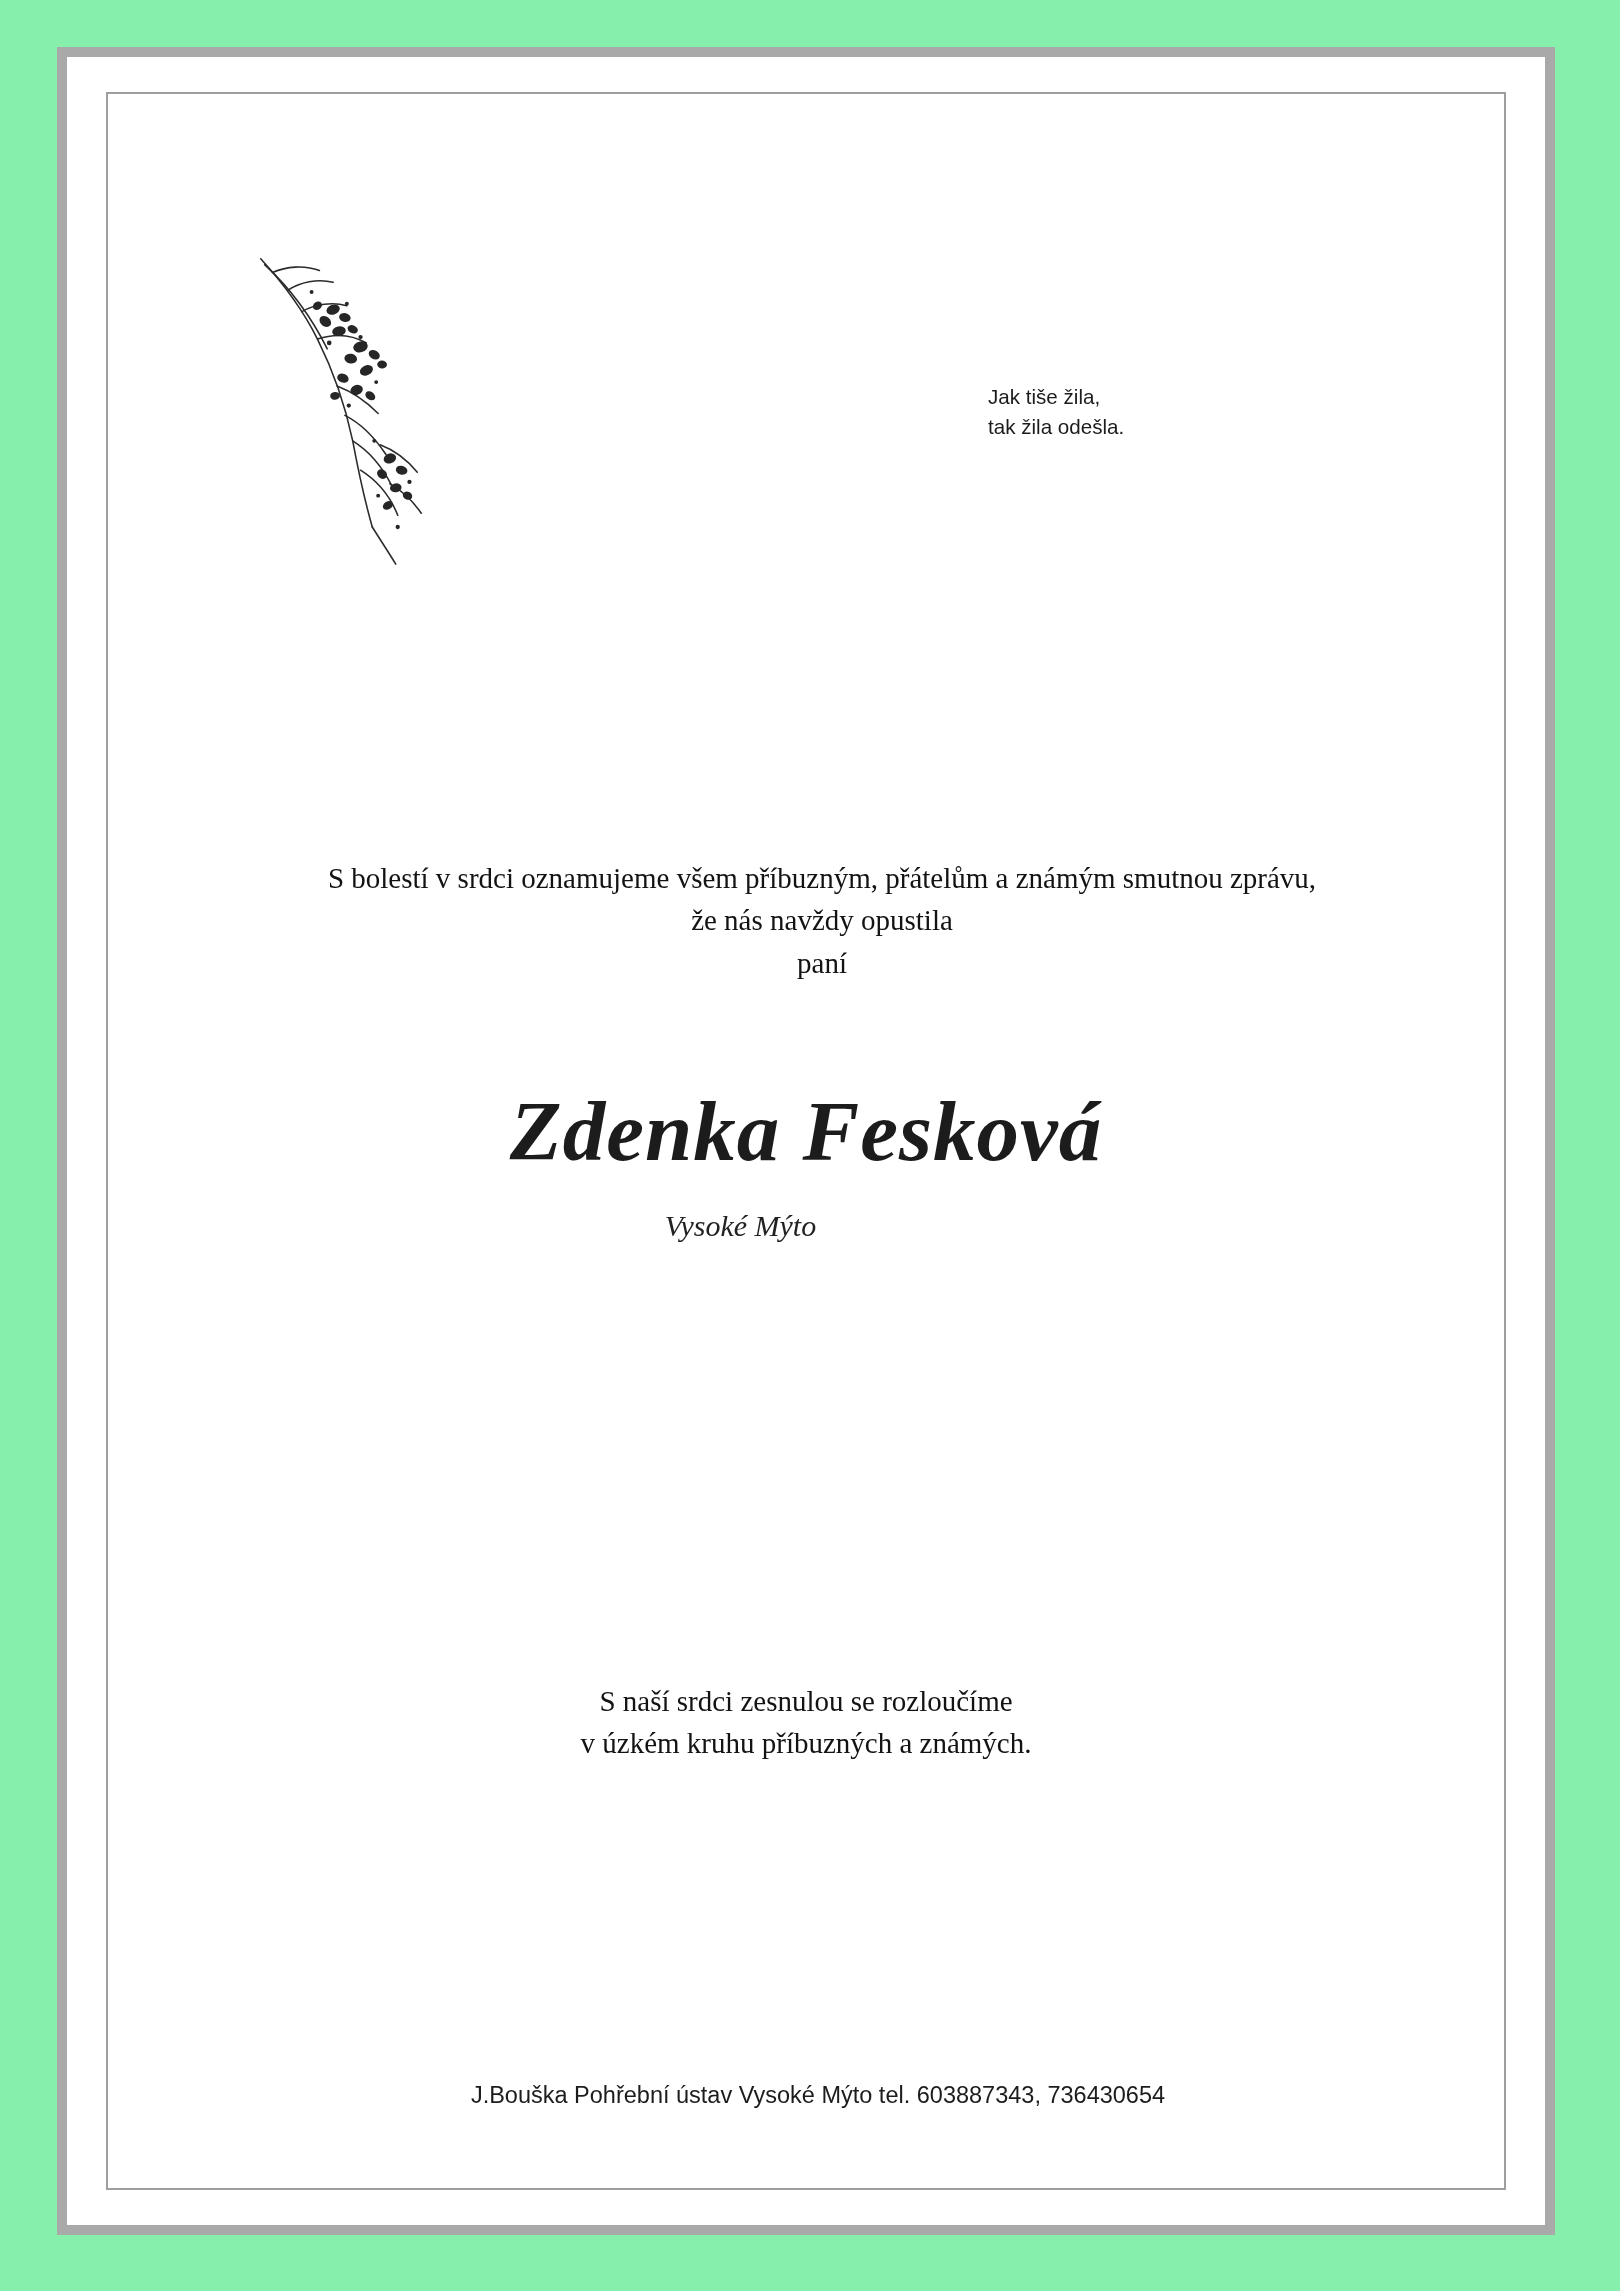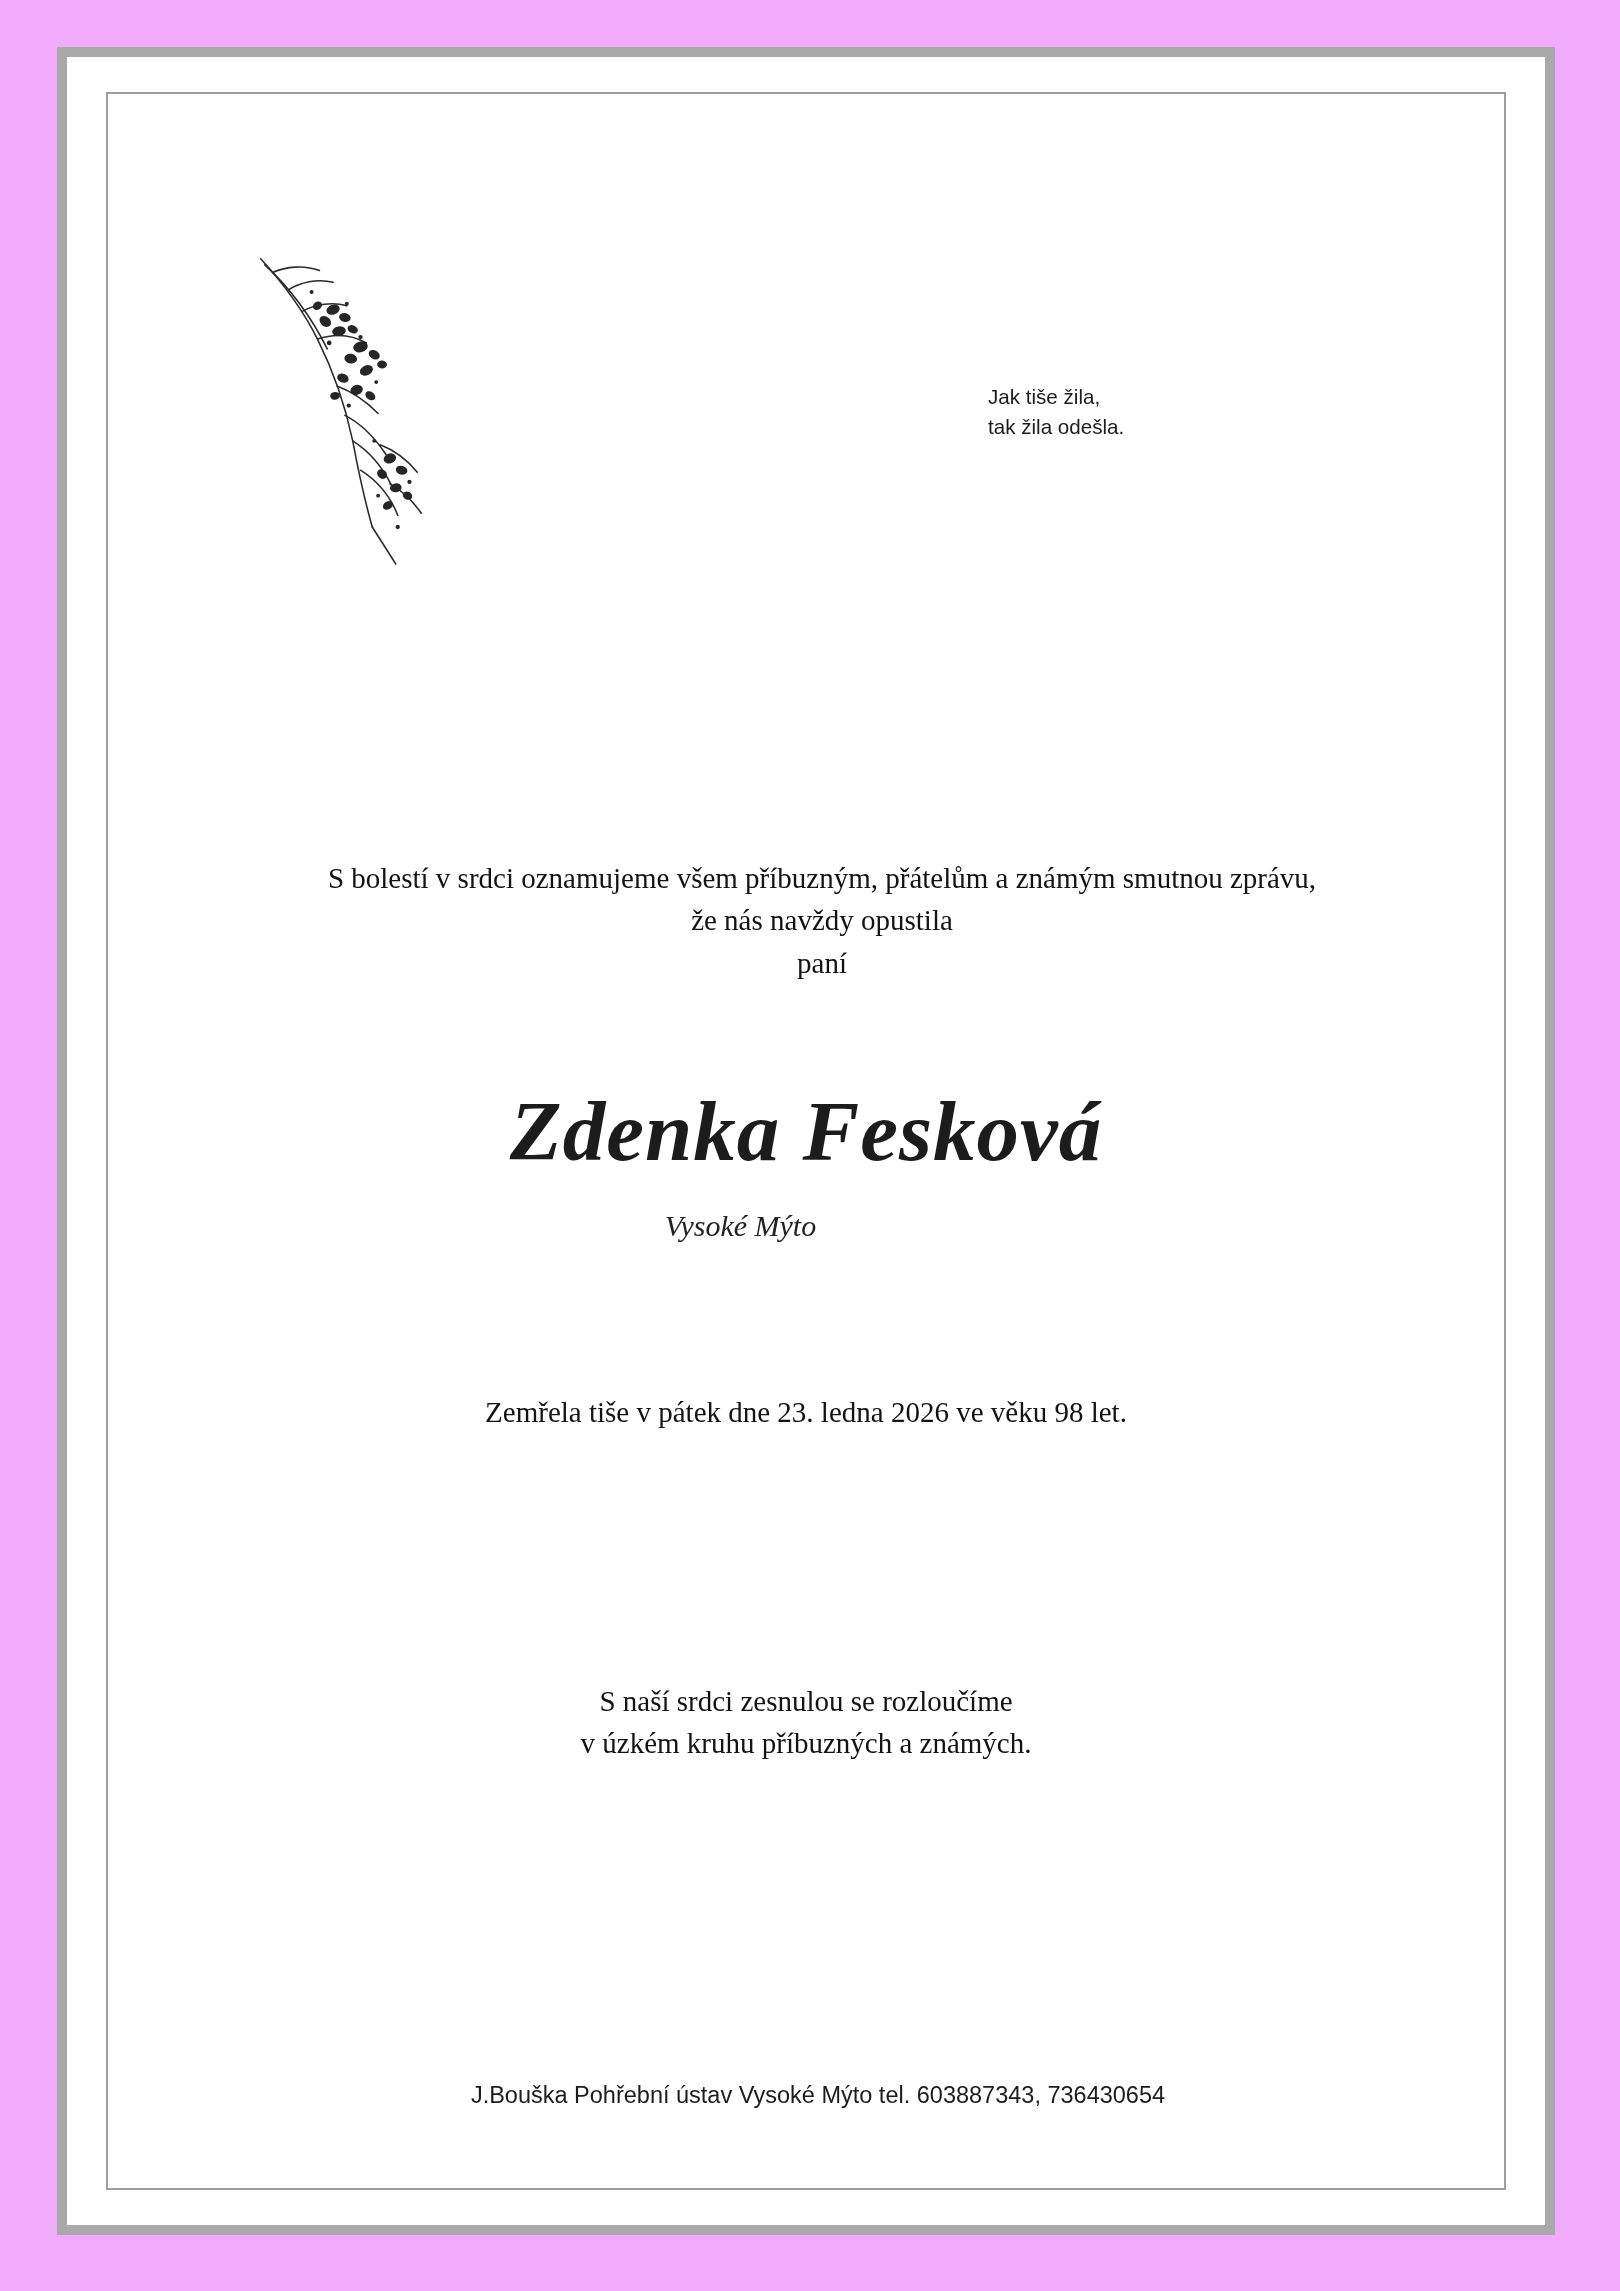--- a/index.html
+++ b/index.html
@@ -12,21 +12,21 @@
     height: 2292px;
     font-family: "Liberation Serif", serif;
     color: #1a1a1a;
     overflow: hidden;
   }
 
   .page {
     position: relative;
     width: 1620px;
     height: 2292px;
-    background: #f0abfc;
+    background: #86efac;
   }
 
   
   .border-outer {
     position: absolute;
     left: 57px;
     top: 47px;
     width: 1498px;
     height: 2188px;
     border: 10.8px solid #a9a9a9;
@@ -235,21 +235,20 @@
     <div class="announcement">
       <span class="line">S bolestí v srdci oznamujeme všem příbuzným, přátelům a známým smutnou zprávu,</span>
       <span class="line">že nás navždy opustila</span>
       <span class="line">paní</span>
     </div>
 
     <div class="name">Zdenka Fesková</div>
 
     <div class="city">Vysoké Mýto</div>
 
-    <div class="death-note">Zemřela tiše v pátek dne 23. ledna 2026 ve věku 98 let.</div>
 
     <div class="farewell">
       <span class="line">S naší srdci zesnulou se rozloučíme</span>
       <span class="line">v úzkém kruhu příbuzných a známých.</span>
     </div>
 
     <div class="footer">J.Bouška Pohřební ústav Vysoké Mýto tel. 603887343, 736430654</div>
 
   </div>
 </div>

